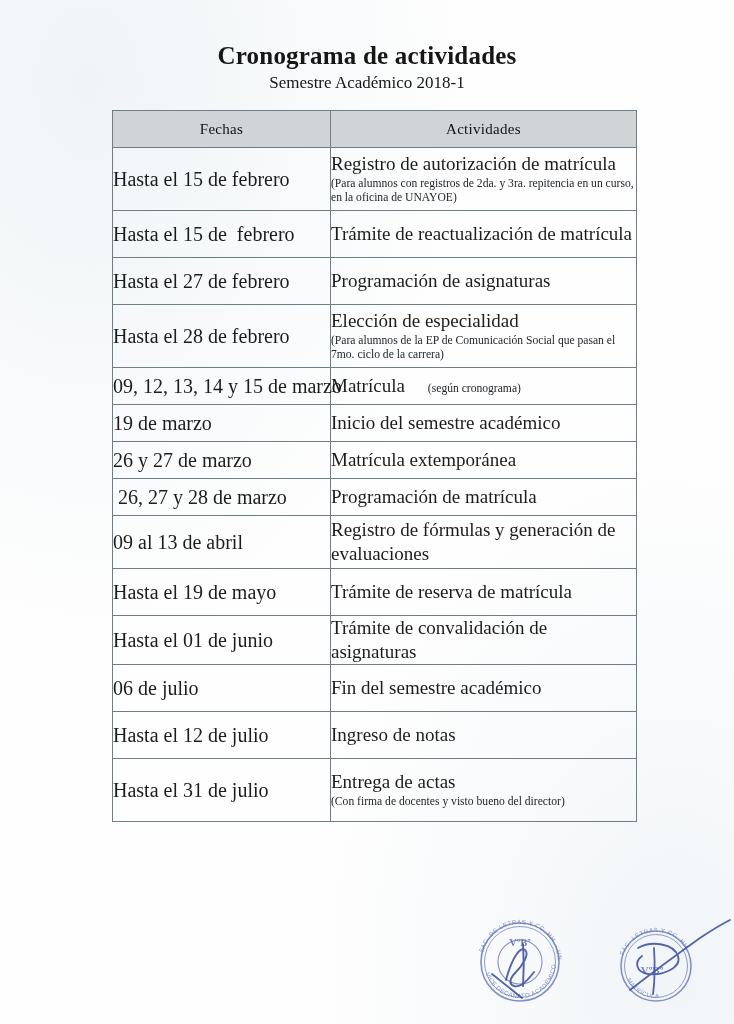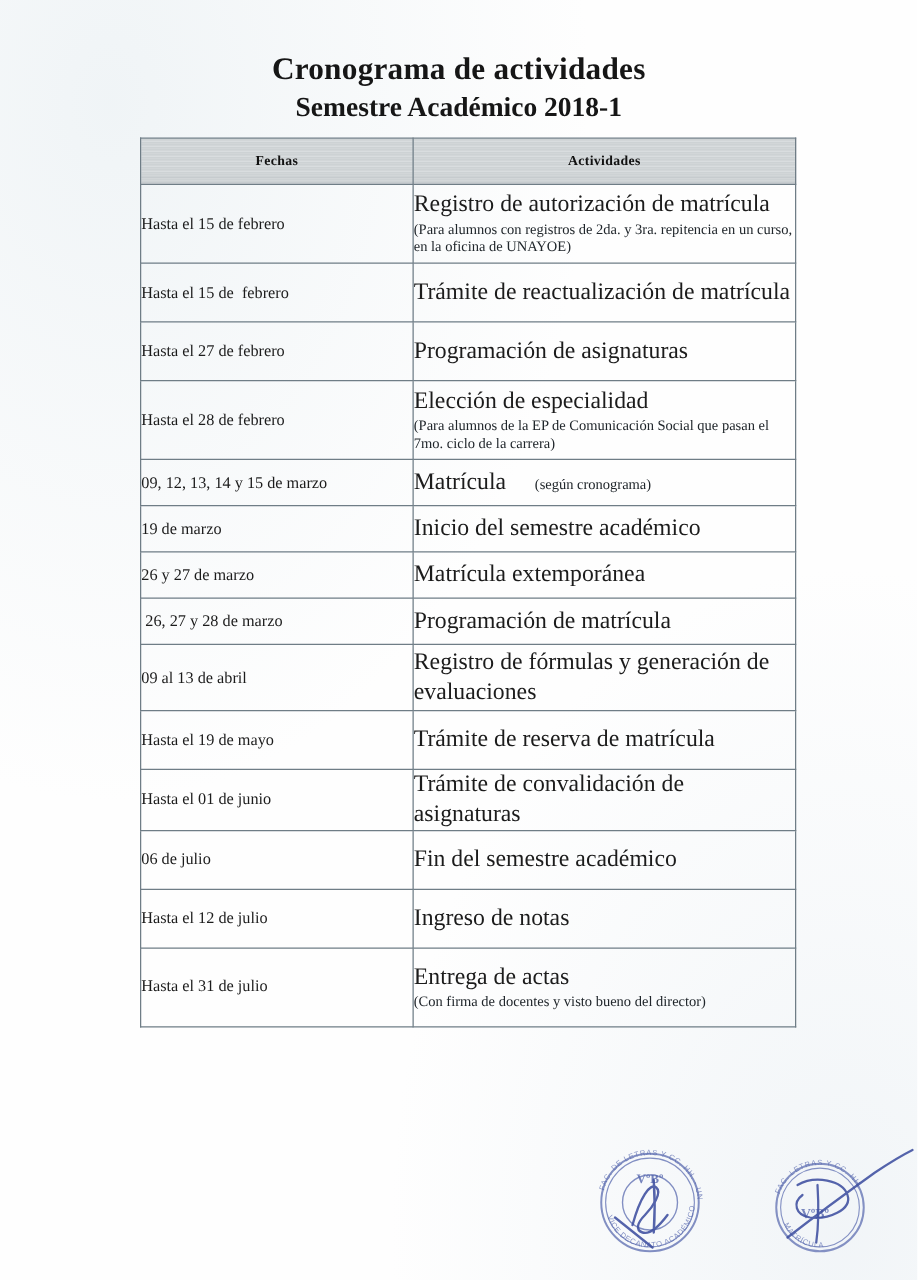--- a/index.html
+++ b/index.html
@@ -36,22 +36,22 @@
   }
   .doc-title {
     font-size: 25px;
     font-weight: bold;
     letter-spacing: 0.2px;
     color: #161616;
     line-height: 1.12;
     margin: 0;
   }
   .doc-subtitle {
-    font-size: 22px;
-    font-weight: bold;
+    font-size: 17px;
+    font-weight: normal;
     color: #161616;
     line-height: 1.15;
     margin: 3px 0 0 0;
   }
 
   
   .sched-wrap {
     position: absolute;
     left: 112px;
     top: 110px;
@@ -71,29 +71,29 @@
     border: 1px solid #6f7d86;
     vertical-align: middle;
     padding: 0;
   }
   table.sched thead th {
     background:
       repeating-linear-gradient(0deg, rgba(255,255,255,0.30) 0 1px, rgba(0,0,0,0.015) 1px 2px),
       #c9ced1;
     height: 36px;
     text-align: center;
-    font-size: 11px;
-    font-weight: bold;
+    font-size: 15px;
+    font-weight: normal;
     color: #111111;
     letter-spacing: 0.3px;
   }
 
   .cell-fecha {
     padding: 7px 6px 7px 15px;
-    font-size: 13px;
+    font-size: 20px;
     line-height: 1.3;
     color: #1c1c1c;
     white-space: pre;
   }
   .cell-act {
     padding: 7px 8px 7px 14px;
     line-height: 1.26;
     color: #1c1c1c;
   }
   .act-main {

